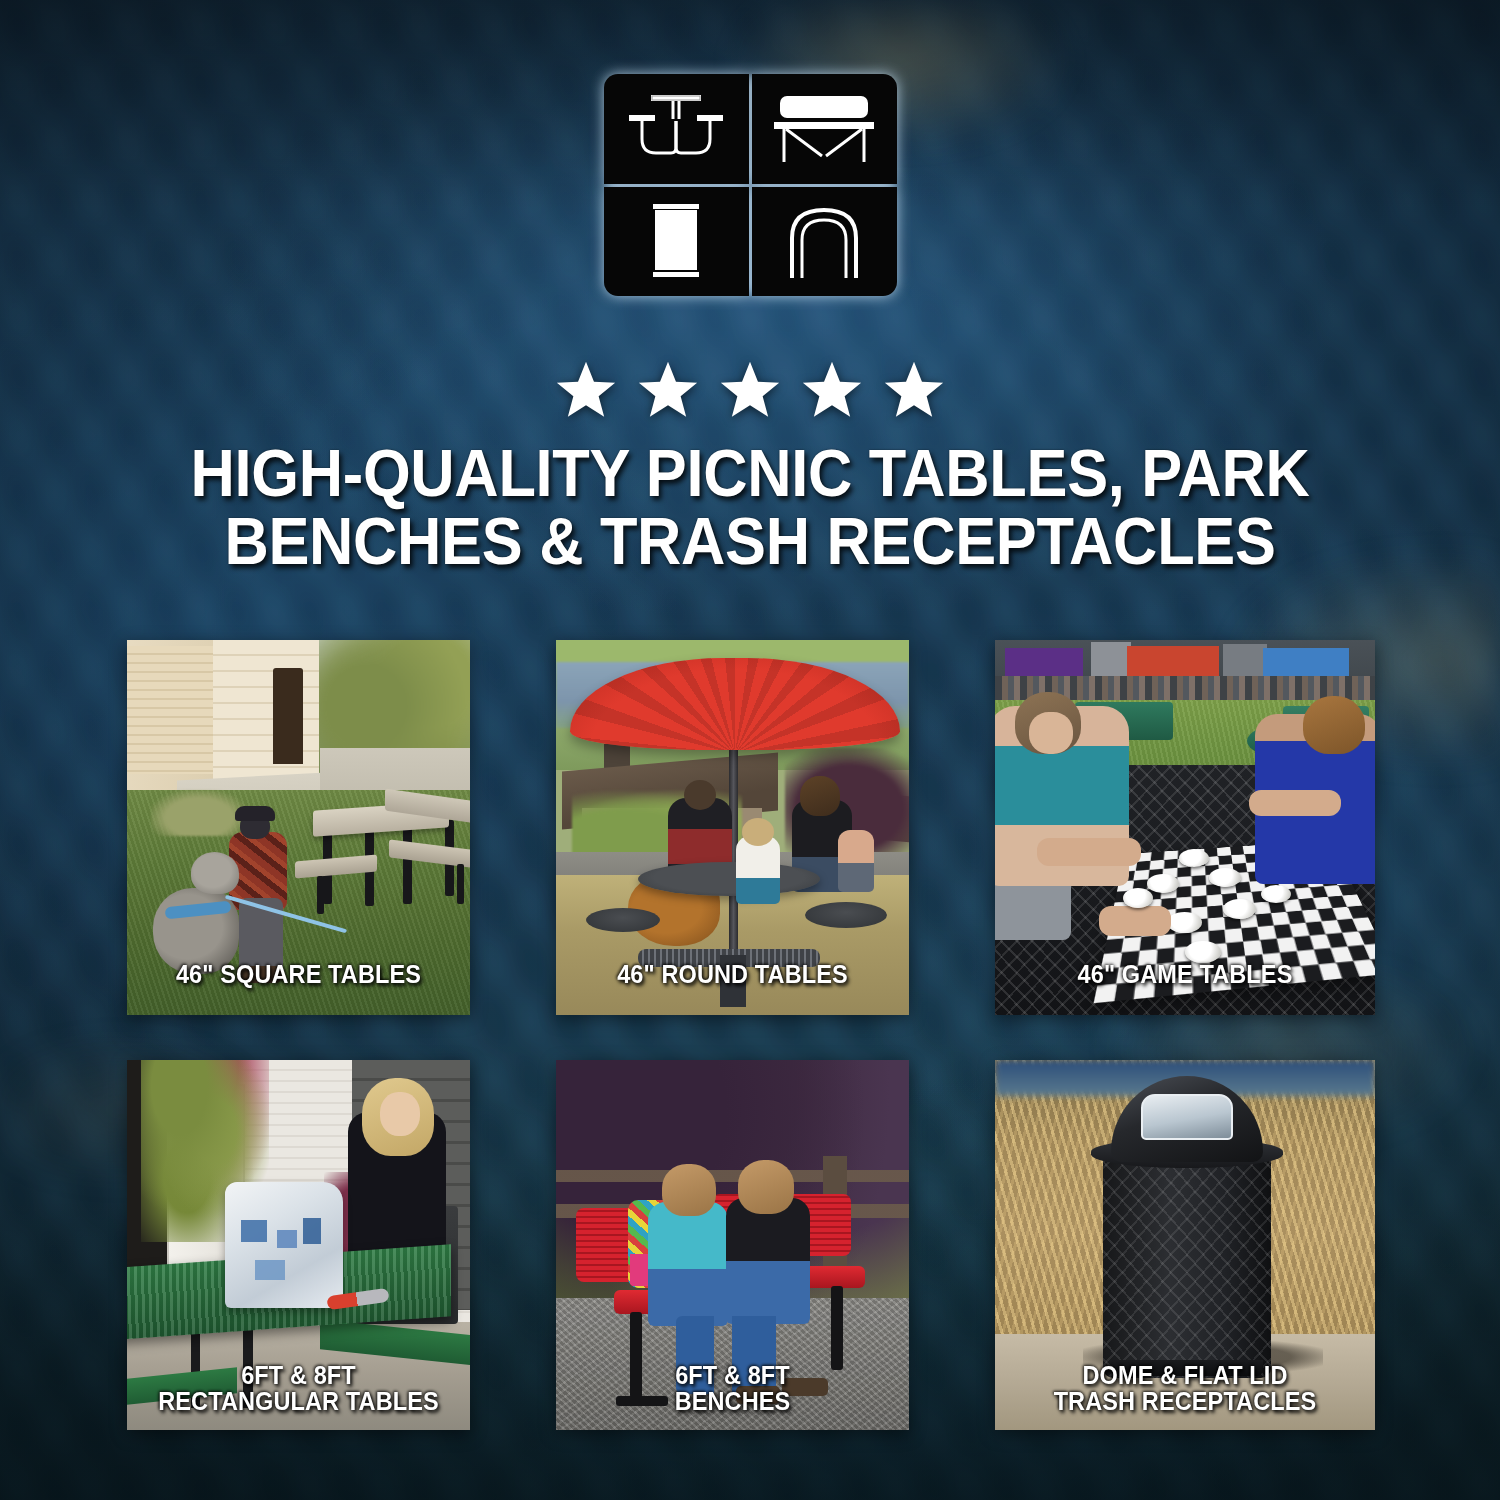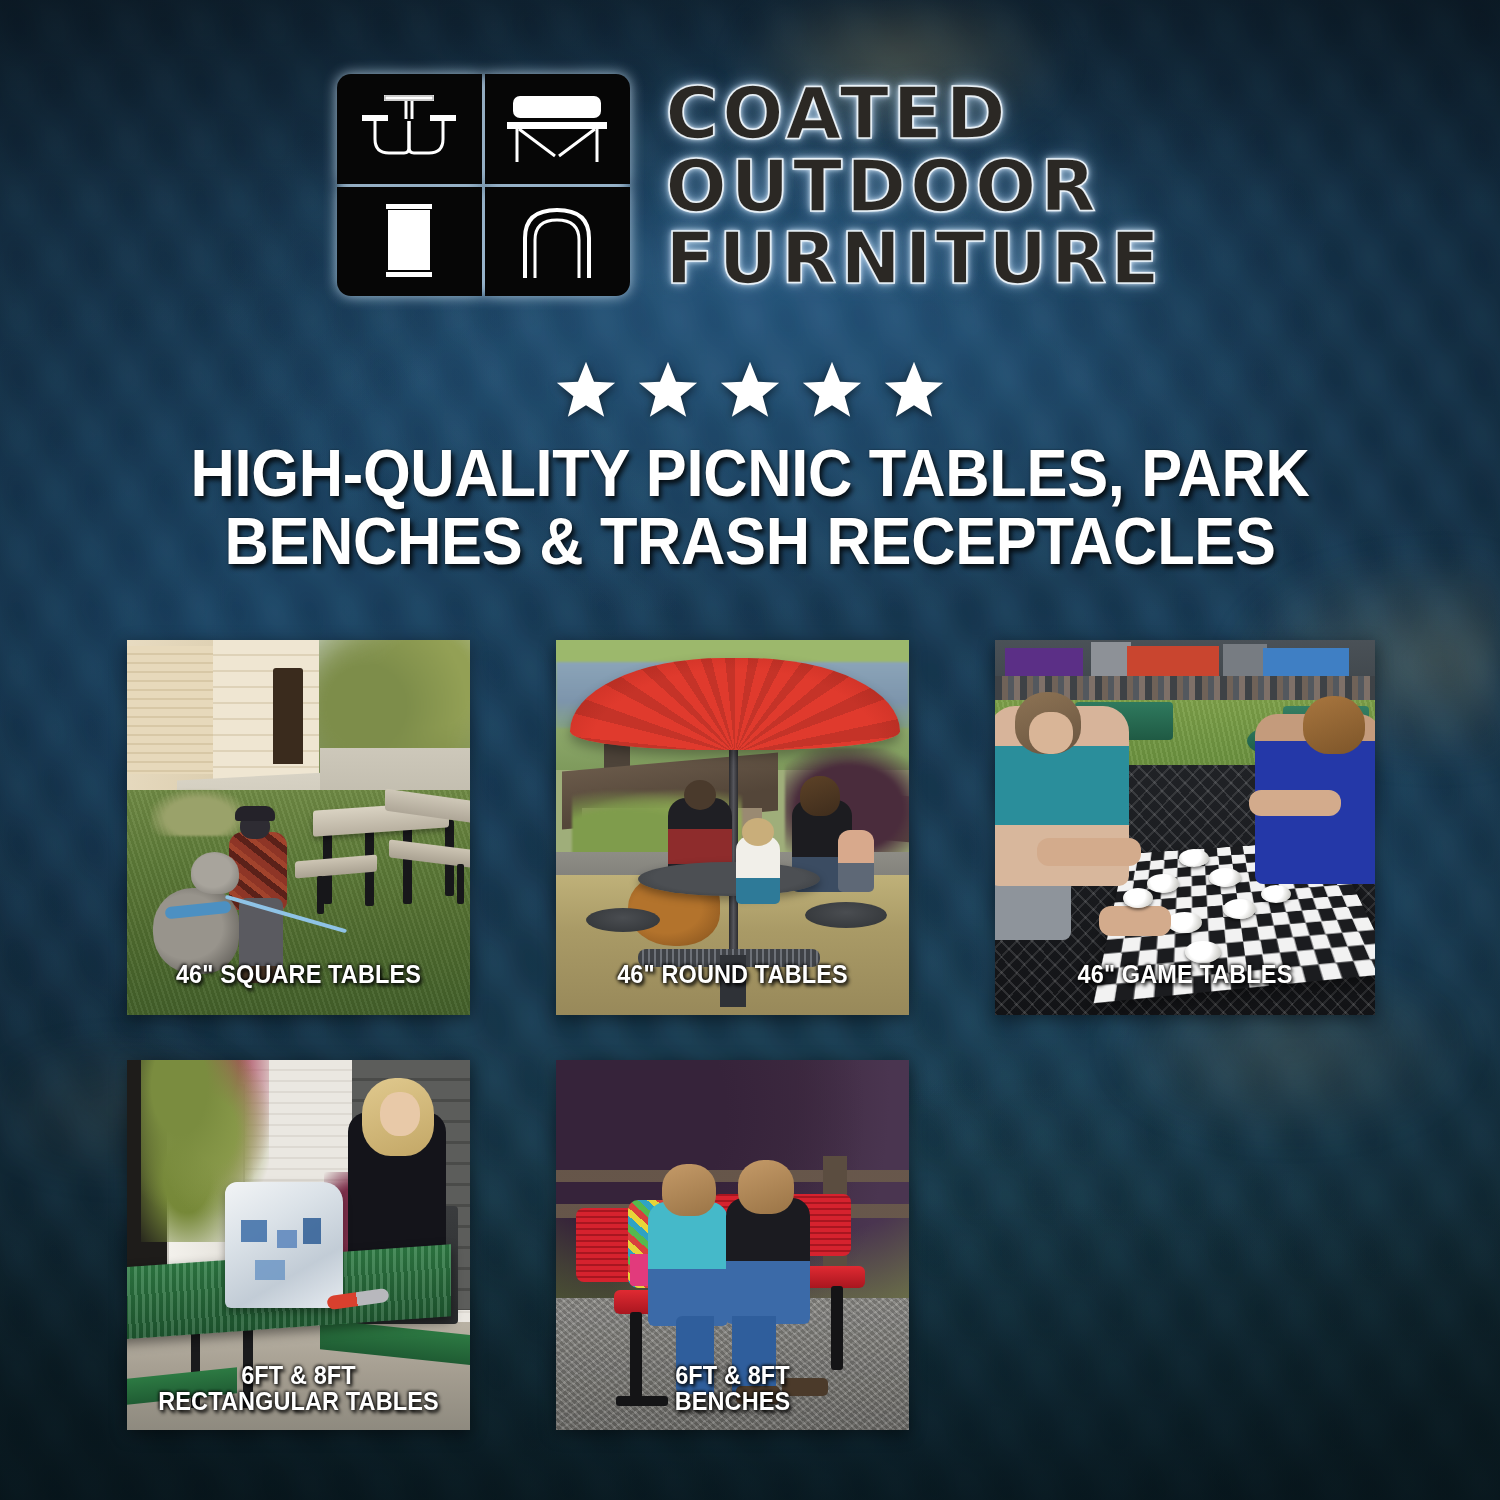--- a/index.html
+++ b/index.html
@@ -507,25 +507,20 @@
           </svg>
         </div>
         <div class="logo-tile br">
           <svg width="96" height="86" viewBox="0 0 96 86" fill="none" stroke="#ffffff" stroke-width="4">
             <path d="M16 80 V40 Q16 12 48 12 Q80 12 80 40 V80"></path>
             <path d="M26 80 V42 Q26 22 48 22 Q70 22 70 42 V80" stroke-width="3"></path>
           </svg>
         </div>
       </div>
 
-      <div class="brand-text">
-        <div class="brand-line l1">COATED</div>
-        <div class="brand-line l2">OUTDOOR</div>
-        <div class="brand-line l3">FURNITURE</div>
-      </div>
     </div>
 
     <div class="stars" id="star-row">
         <svg width="68" height="66" viewBox="0 0 24 24" class="star">
           <path fill="#ffffff" d="M12 1.4 L14.9 8.6 L22.6 9.0 L16.6 13.9 L18.6 21.4 L12 17.2 L5.4 21.4 L7.4 13.9 L1.4 9.0 L9.1 8.6 Z"></path>
         </svg>
         <svg width="68" height="66" viewBox="0 0 24 24" class="star">
           <path fill="#ffffff" d="M12 1.4 L14.9 8.6 L22.6 9.0 L16.6 13.9 L18.6 21.4 L12 17.2 L5.4 21.4 L7.4 13.9 L1.4 9.0 L9.1 8.6 Z"></path>
         </svg>
         <svg width="68" height="66" viewBox="0 0 24 24" class="star">
@@ -705,16 +700,33 @@
           <div class="abs c5-legs"></div>
           <div class="abs c5-shoe" style="left:180px;top:326px;width:44px;height:18px;"></div>
           <div class="abs c5-shoe" style="left:226px;top:318px;width:46px;height:18px;"></div>
         </div>
         <div class="cap two-line">
           <span>6FT &amp; 8FT</span>
           <span>BENCHES</span>
         </div>
       </div>
 
+      <div class="card">
+        <div class="scene">
+          <div class="abs c6-grass"></div>
+          <div class="abs c6-sky"></div>
+          <div class="abs c6-pave"></div>
+          <div class="abs c6-shadow"></div>
+          <div class="abs c6-can"></div>
+          <div class="abs c6-base"></div>
+          <div class="abs c6-rim"></div>
+          <div class="abs c6-dome"></div>
+          <div class="abs c6-door"></div>
+        </div>
+        <div class="cap two-line">
+          <span>DOME &amp; FLAT LID</span>
+          <span>TRASH RECEPTACLES</span>
+        </div>
+      </div>
 
     </div>
   </div>
 </div>
 
 </body></html>

